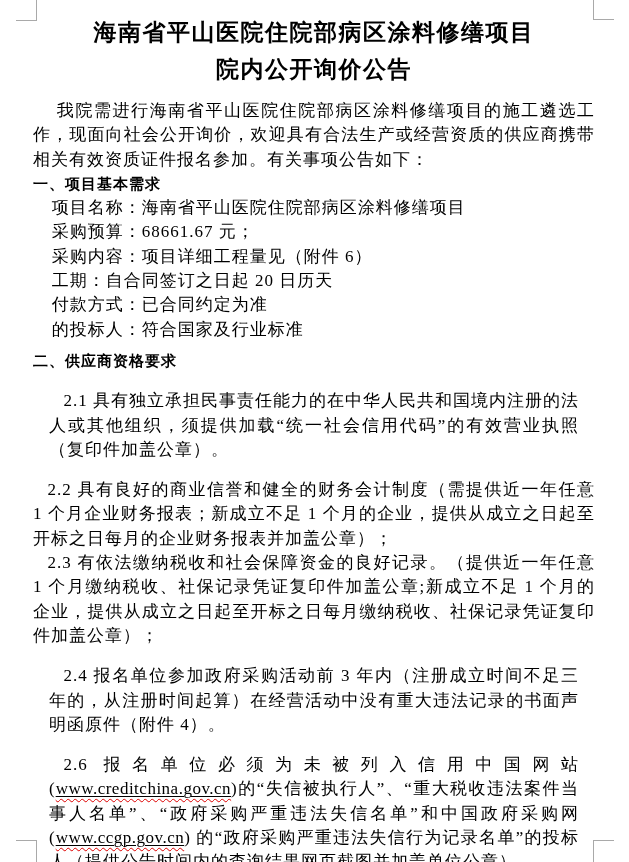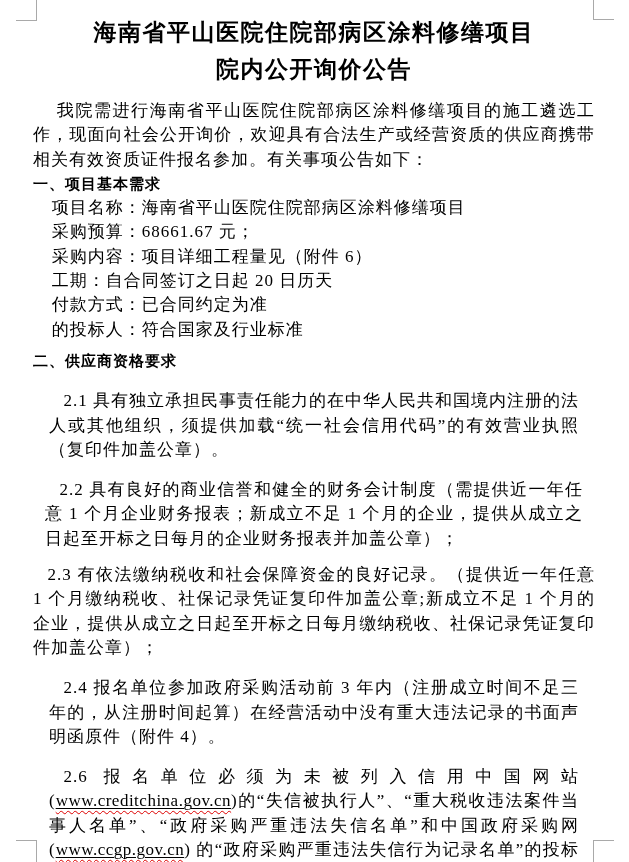--- a/index.html
+++ b/index.html
@@ -110,21 +110,21 @@
   <div class="body-text item">
     <span>付款方式：</span><span>已合同约定为准</span>
   </div>
   <div class="body-text item">
     <span>的投标人：</span><span>符合国家及行业标准</span>
   </div>
 
   <div class="sec-heading s2">二、供应商资格要求</div>
 
   <p class="body-text clause" style="margin:16px;">2.1 具有独立承担民事责任能力的在中华人民共和国境内注册的法人或其他组织，须提供加载“统一社会信用代码”的有效营业执照（复印件加盖公章）。</p>
-  <p class="body-text clause" style="margin:12px;">2.2 具有良好的商业信誉和健全的财务会计制度（需提供近一年任意 1 个月企业财务报表；新成立不足 1 个月的企业，提供从成立之日起至开标之日每月的企业财务报表并加盖公章）；</p>
+  <p class="body-text clause" style="margin:0;">2.2 具有良好的商业信誉和健全的财务会计制度（需提供近一年任意 1 个月企业财务报表；新成立不足 1 个月的企业，提供从成立之日起至开标之日每月的企业财务报表并加盖公章）；</p>
   <p class="body-text clause" style="margin:0;">2.3 有依法缴纳税收和社会保障资金的良好记录。（提供近一年任意 1 个月缴纳税收、社保记录凭证复印件加盖公章;新成立不足 1 个月的企业，提供从成立之日起至开标之日每月缴纳税收、社保记录凭证复印件加盖公章）；</p>
   <p class="body-text clause" style="margin:16px;">2.4 报名单位参加政府采购活动前 3 年内（注册成立时间不足三年的，从注册时间起算）在经营活动中没有重大违法记录的书面声明函原件（附件 4）。</p>
 
   <p class="body-text clause" style="margin:16px;">
     <span>2.6 报名单位必须为未被列入信用中国网站(</span><span class="url"><span class="wavy">www.creditchina.gov.cn</span></span><span>)的“失信被执行人”、“重大税收违法案件当事人名单”、“政府采购严重违法失信名单”和中国政府采购网(</span><span class="url"><span class="wavy">www.ccgp.gov.cn</span></span><span>) 的“政府采购严重违法失信行为记录名单”的投标人（提供公告时间内的查询结果网页截图并加盖单位公章）。</span>
   </p>
 
 </div>
 
 </body></html>

